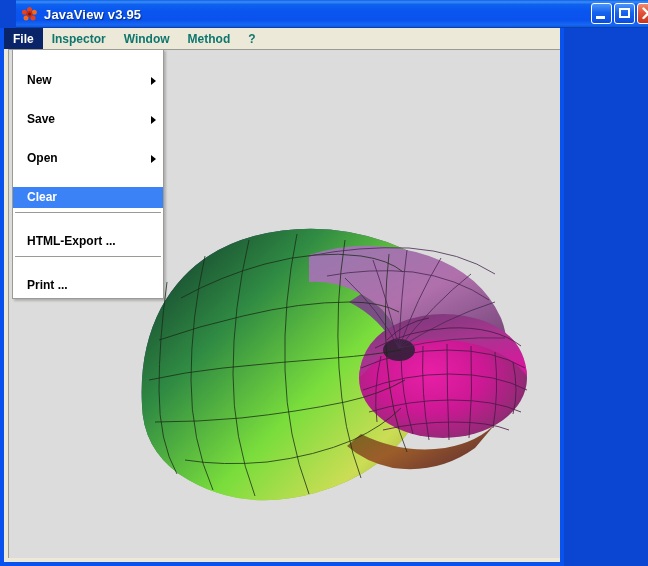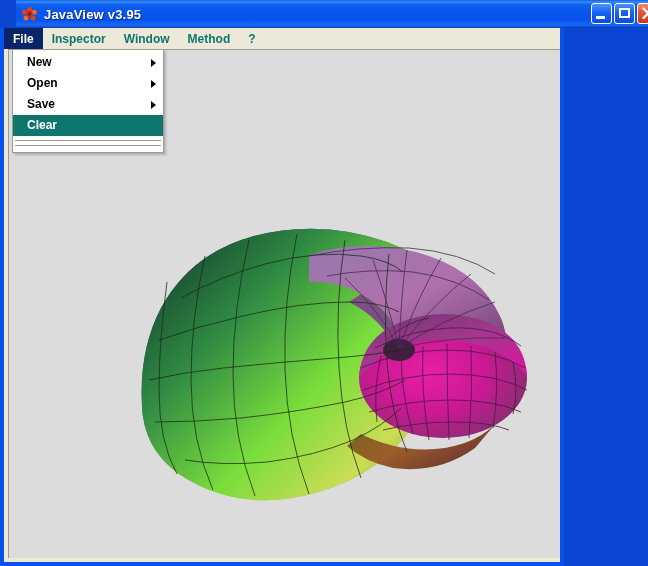--- a/index.html
+++ b/index.html
@@ -178,23 +178,24 @@
   .menu-item {
     position: relative;
     height: 21px;
     line-height: 21px;
     padding-left: 14px;
     font-size: 12px;
     font-weight: bold;
     color: #000000;
     white-space: nowrap;
     cursor: default;
+    margin-top: 18px;
   }
   .menu-item.selected {
-    background: #0f766e;
+    background: #3b82f6;
     color: #ffffff;
   }
   .submenu-arrow {
     position: absolute;
     right: 7px;
     top: 50%;
     transform: translateY(-50%);
     width: 0; height: 0;
     border-top: 4px solid transparent;
     border-bottom: 4px solid transparent;
@@ -381,38 +382,44 @@
       </div>
 
       <div id="file-menu">
 
         <div class="menu-item">
           <span>New</span>
           <span class="submenu-arrow"></span>
         </div>
 
         <div class="menu-item">
+          <span>Save</span>
+          <span class="submenu-arrow"></span>
+        </div>
+
+        <div class="menu-item">
           <span>Open</span>
           <span class="submenu-arrow"></span>
         </div>
 
-        <div class="menu-item">
-          <span>Save</span>
-          <span class="submenu-arrow"></span>
-        </div>
-
         <div class="menu-item selected">
           <span>Clear</span>
         </div>
 
         <div class="menu-separator"></div>
 
+        <div class="menu-item">
+          <span>HTML-Export ...</span>
+        </div>
 
 
         <div class="menu-separator"></div>
 
+        <div class="menu-item">
+          <span>Print ...</span>
+        </div>
 
 
       </div>
 
     </div>
   </div>
 </div>
 
 </body></html>

